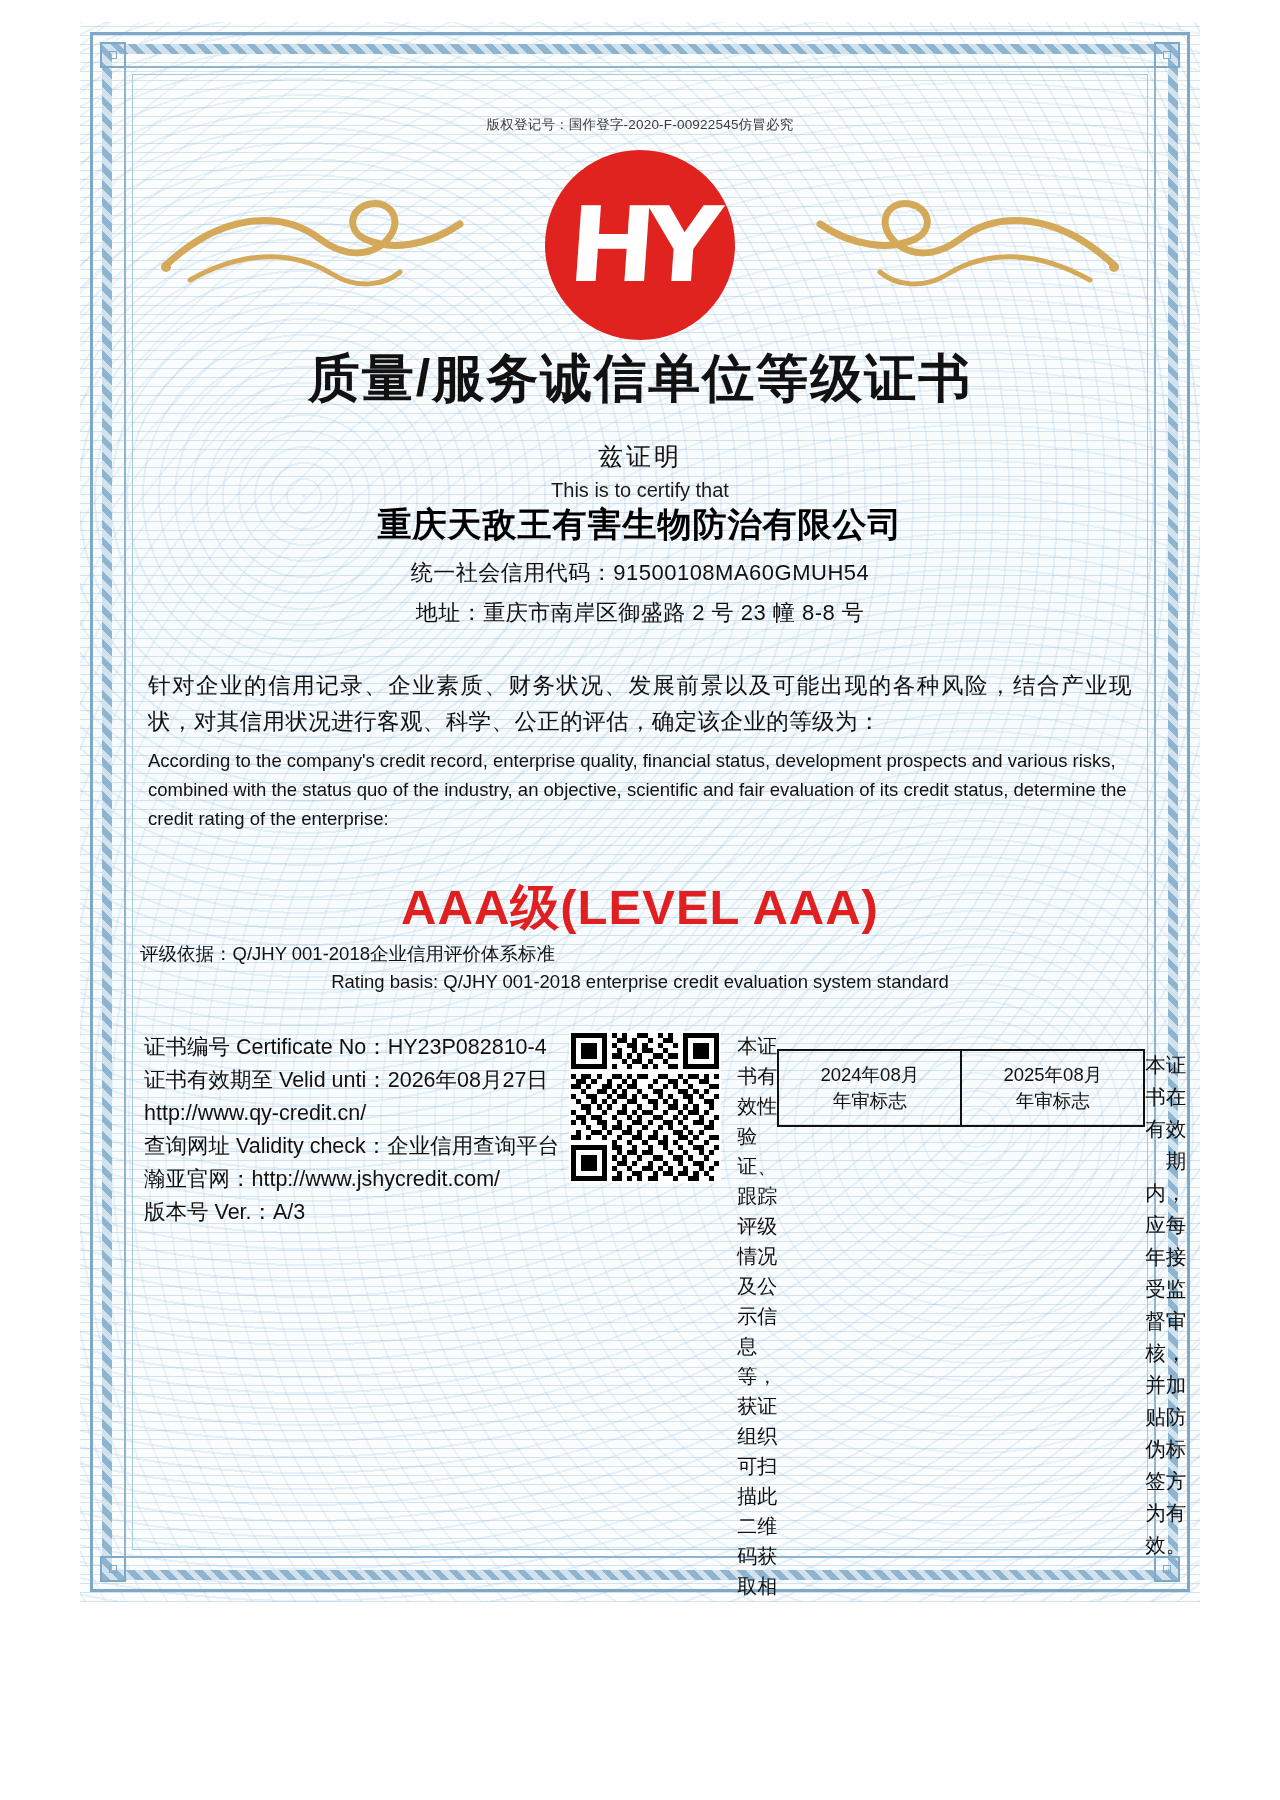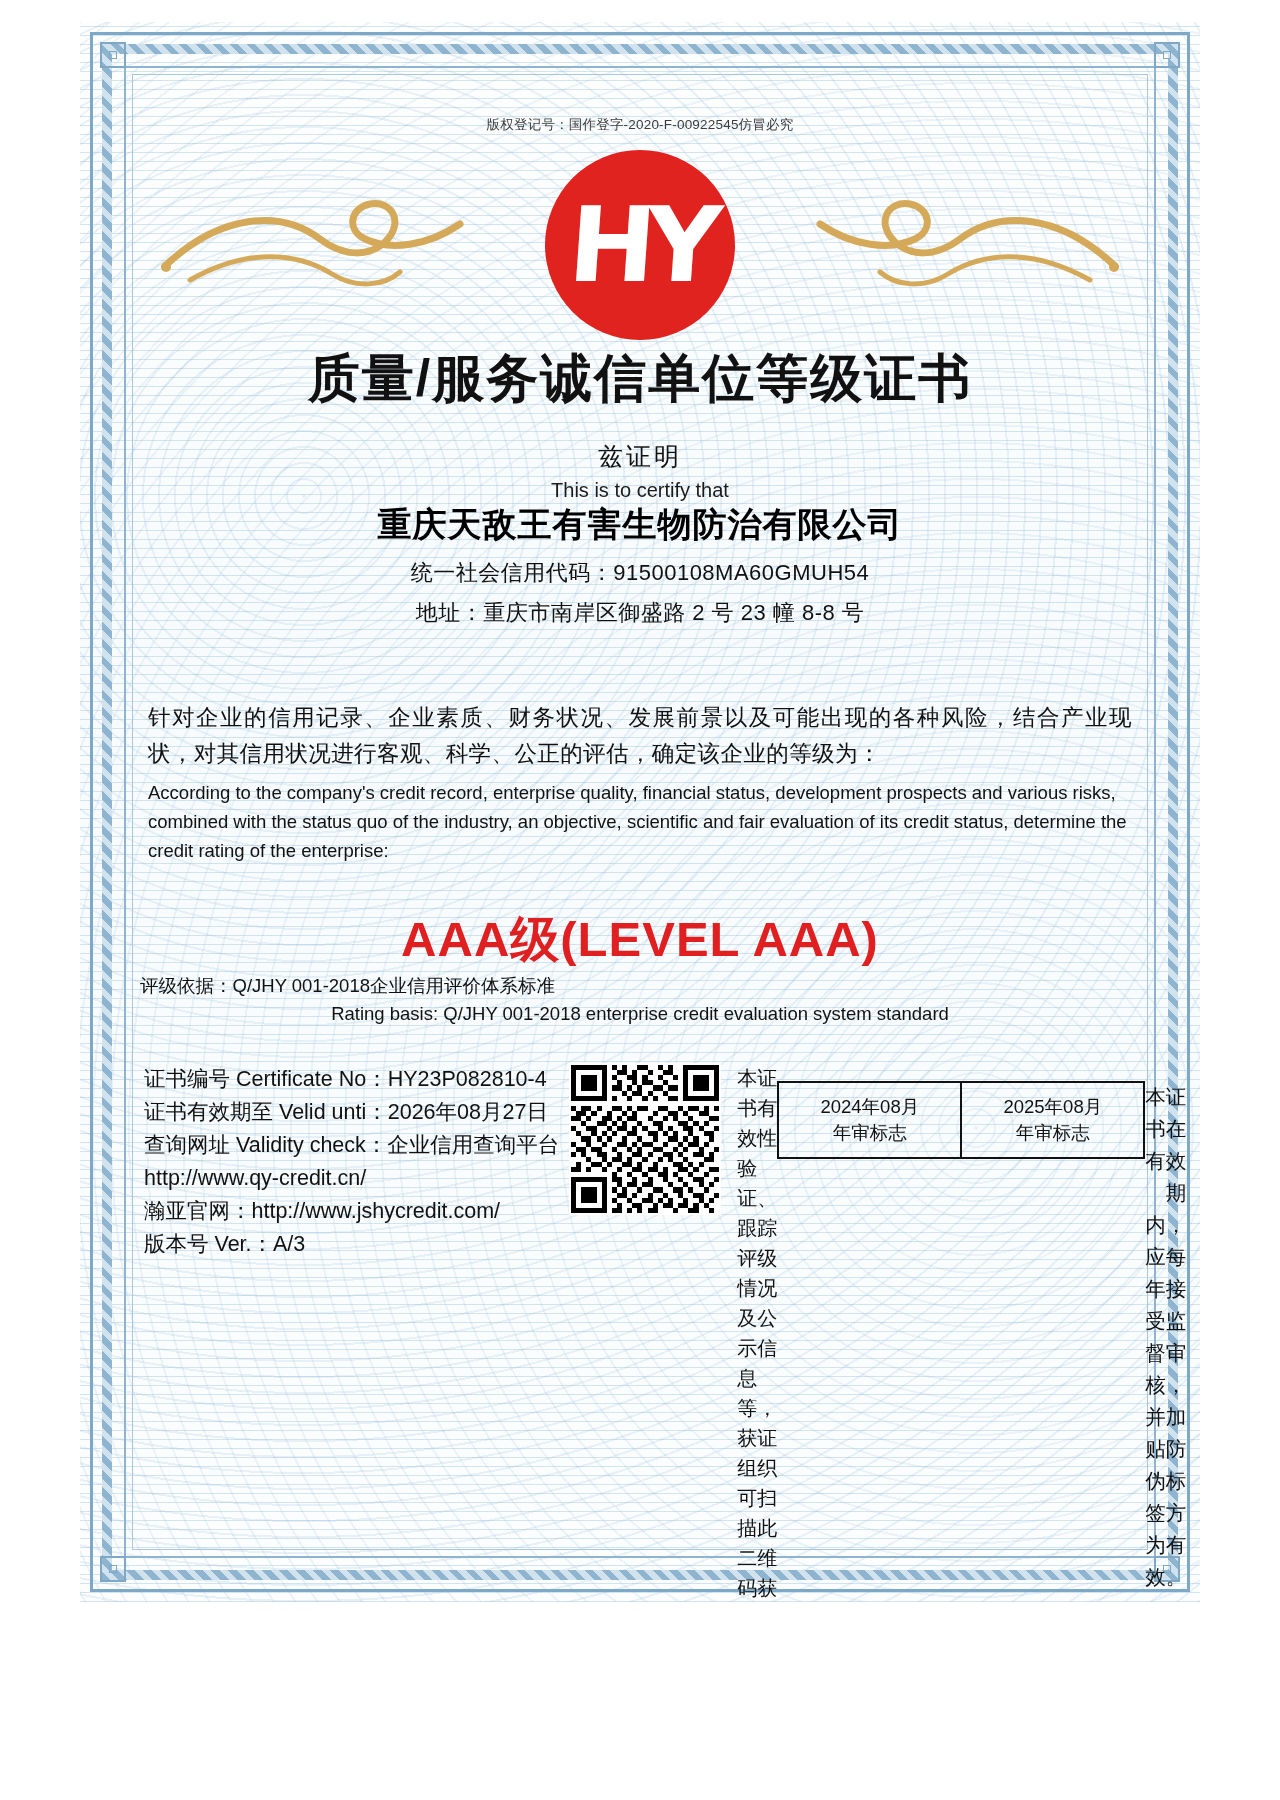--- a/index.html
+++ b/index.html
@@ -181,21 +181,21 @@
   .credit-code, .address {
     text-align: center;
     font-size: 22px;
     color: #111;
     margin-top: 10px;
     letter-spacing: 0.5px;
   }
 
   
   .para {
-    margin-top: 56px;
+    margin-top: 24px;
     padding: 16px 8px;
   }
   .para-cn {
     font-size: 22.5px;
     line-height: 36px;
     color: #111;
     text-align: justify;
     letter-spacing: 0.4px;
   }
   .para-en {
@@ -414,22 +414,22 @@
     </div>
 
     <div class="level">AAA级(LEVEL AAA)</div>
     <div class="basis-cn">评级依据：Q/JHY 001-2018企业信用评价体系标准</div>
     <div class="basis-en">Rating basis: Q/JHY 001-2018 enterprise credit evaluation system standard</div>
 
     <div class="details-row">
       <div class="details-left">
         <div class="detail-line">证书编号 Certificate No：HY23P082810-4</div>
         <div class="detail-line">证书有效期至 Velid unti：2026年08月27日</div>
+        <div class="detail-line">http://www.qy-credit.cn/</div>
         <div class="detail-line">查询网址 Validity check：企业信用查询平台</div>
-        <div class="detail-line">http://www.qy-credit.cn/</div>
         <div class="detail-line">瀚亚官网：http://www.jshycredit.com/</div>
         <div class="detail-line">版本号 Ver.：A/3</div>
       </div>
 
       <div class="details-right">
         <div class="qr-row">
           <svg class="qr" viewBox="0 0 29 29" shape-rendering="crispEdges">
             <rect width="29" height="29" fill="#ffffff"></rect>
             <g fill="#000000">
               <rect x="0" y="0" width="7" height="1"></rect>

